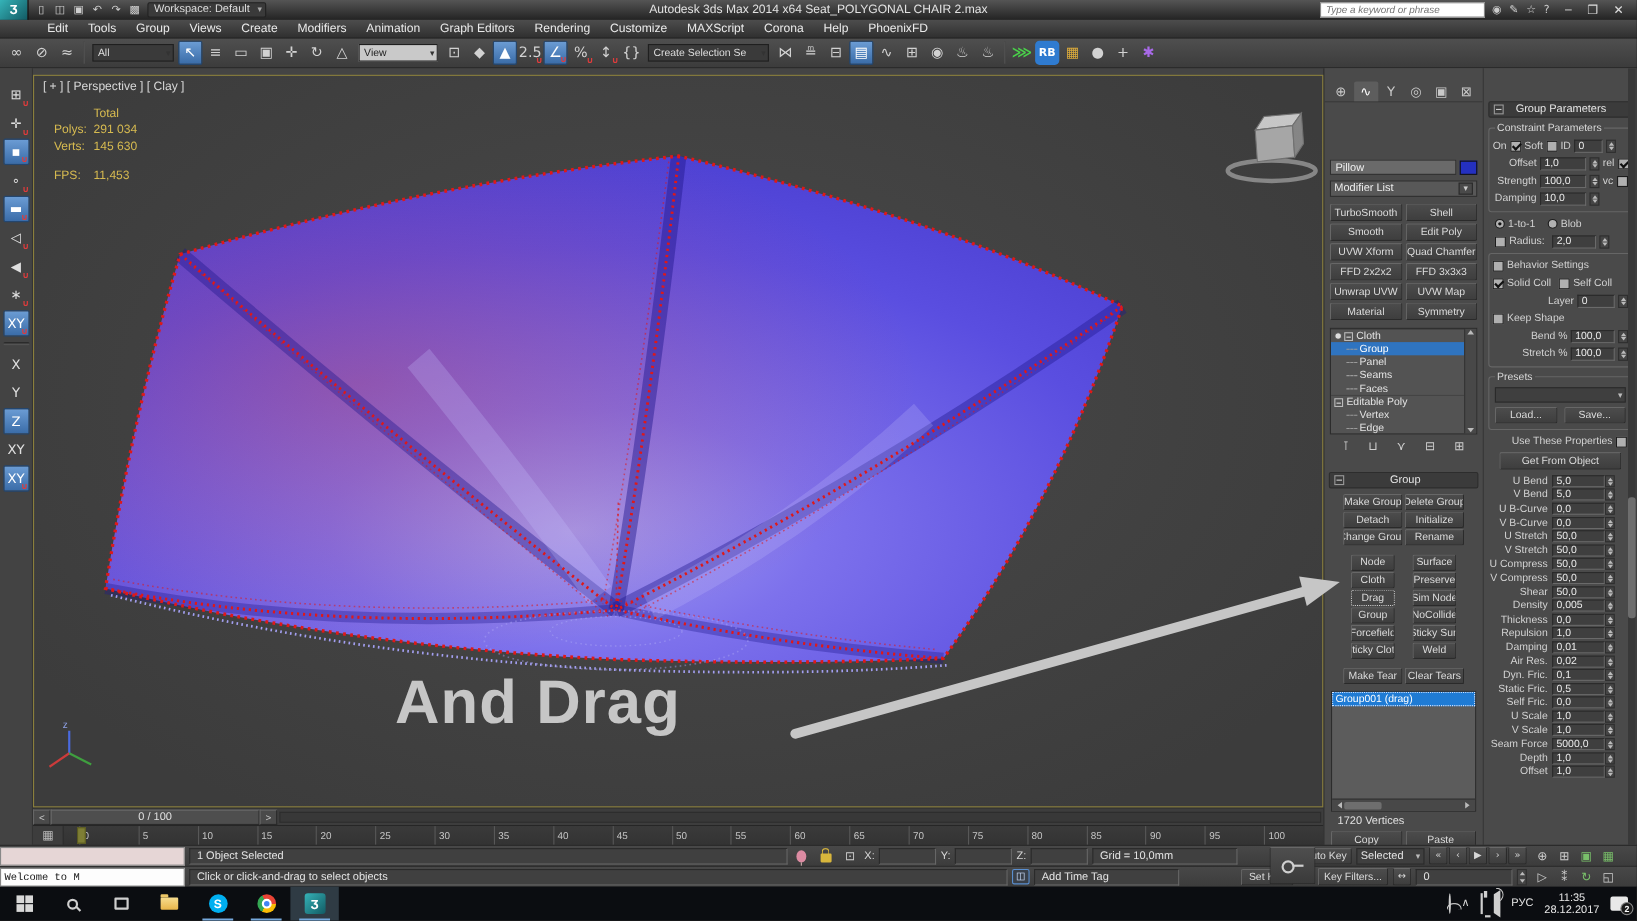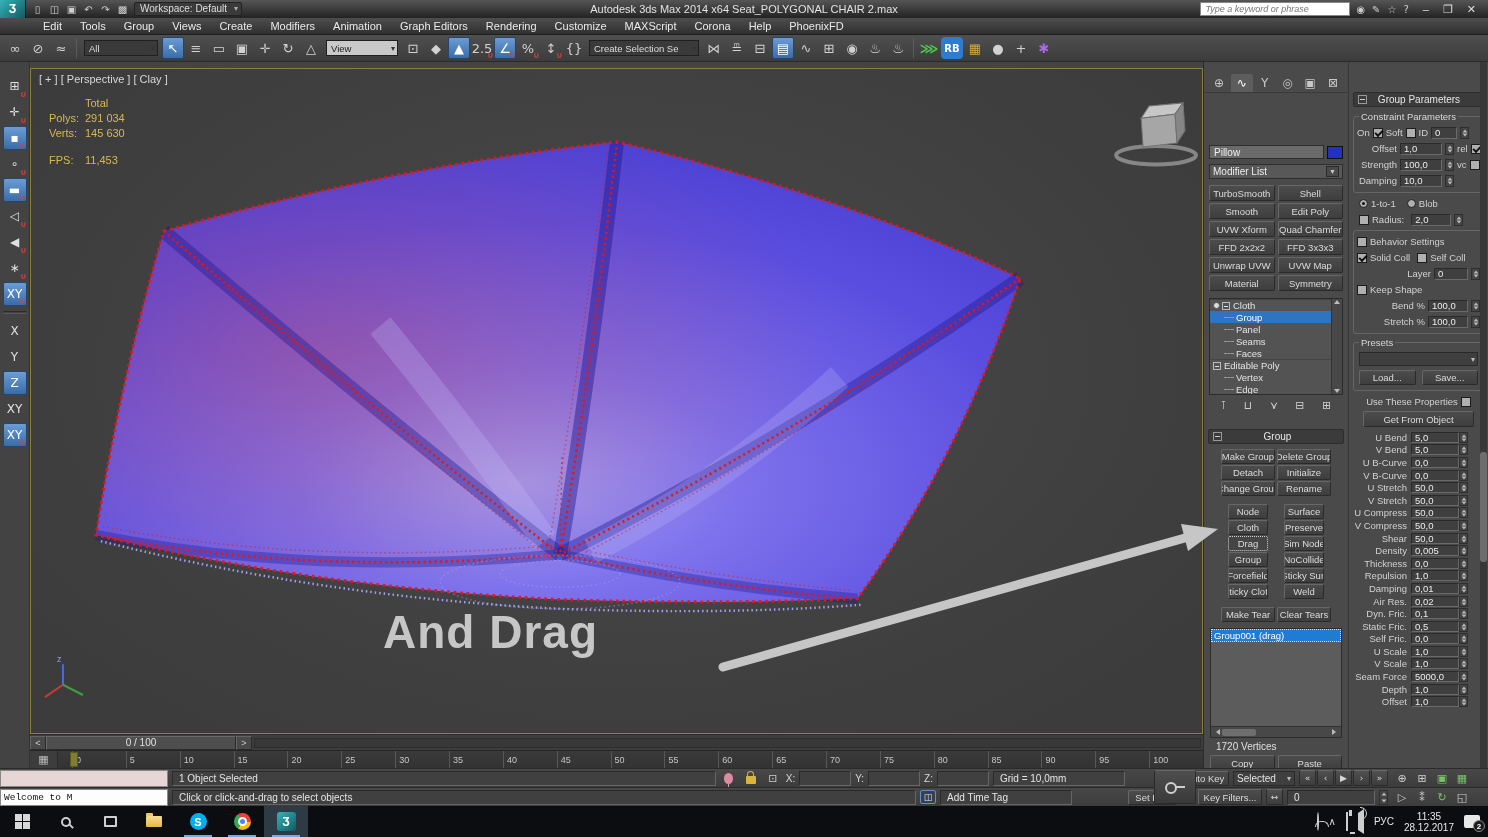--- a/index.html
+++ b/index.html
@@ -50,21 +50,21 @@
 .lefttools{width:30px;background:#434343;border-right:1px solid #333;padding-top:12px;display:flex;flex-direction:column;align-items:center;gap:2px;}
 .lic{width:24px;height:24px;display:flex;align-items:center;justify-content:center;font-family:"DejaVu Sans",sans-serif;font-size:12px;color:#e0e0e0;position:relative;border-radius:2px;}
 .lic.active{background:linear-gradient(#6b9cd4,#3a6ca8);border:1px solid #24466e;color:#fff;}
 .lic.sep{height:3px;width:24px;border-top:1px solid #2a2a2a;border-bottom:1px solid #585858;margin:3px 0;}
 .center{flex:1;display:flex;flex-direction:column;min-width:0;}
 .viewport{flex:1;position:relative;margin-top:6px;border:1px solid #8a7f3c;background:radial-gradient(ellipse at 50% 45%,#4a4a4a,#3c3c3c 85%);overflow:hidden;}
 .vplabel{position:absolute;top:4px;left:8px;font-size:11px;color:#d8d8d8;z-index:3;}
 .vpstats{position:absolute;top:26px;left:16px;font-size:11px;color:#d6ba50;z-index:3;line-height:13px;}
 .vpstats table td{padding:0 4px 0 0;}
 .vpstats .vhead{padding-left:0;}
-.annotation{position:absolute;left:352px;top:536px;font-size:46px;font-weight:bold;color:#c6c6c6;letter-spacing:1px;z-index:3;font-family:"Liberation Sans",sans-serif;}
+.annotation{position:absolute;left:328px;top:536px;font-size:56px;font-weight:bold;color:#c6c6c6;letter-spacing:1px;z-index:3;font-family:"Liberation Sans",sans-serif;}
 .vpsvg{position:absolute;inset:0;width:100%;height:100%;}
 
 
 .timeslider{height:16px;background:#3d3d3d;display:flex;align-items:center;border-top:1px solid #2e2e2e;}
 .tsbtn{width:16px;height:14px;background:#4a4a4a;border:1px solid #2a2a2a;border-top-color:#666;border-left-color:#666;font-size:9px;display:flex;align-items:center;justify-content:center;color:#ccc;}
 .tsval{width:190px;height:14px;background:#4e4e4e;border:1px solid #2a2a2a;border-top-color:#6a6a6a;border-left-color:#6a6a6a;font-size:10px;display:flex;align-items:center;justify-content:center;color:#e0e0e0;}
 .tstrack{flex:1;height:10px;margin:0 2px;background:#383838;border:1px solid #2d2d2d;}
 .rulerrow{height:18px;background:#353535;display:flex;align-items:stretch;border-top:1px solid #262626;}
 .rulericon{width:28px;display:flex;align-items:center;justify-content:center;font-family:"DejaVu Sans",sans-serif;font-size:11px;color:#bbb;background:#3d3d3d;border-right:1px solid #2a2a2a;}
 .ticks{flex:1;display:flex;position:relative;padding-left:14px;background:linear-gradient(#3a3a3a,#333);}
@@ -798,21 +798,21 @@
         <legend>Presets</legend>
         <div class="presets-dd">
             <span></span>
           </div>
         <div class="loadsave">
           <span class="btn">Load...</span>
           <span class="btn">Save...</span>
         </div>
       </fieldset>
 
-      <div class="frow" style="padding:0 9px;justify-content:center;">
+      <div class="frow" style="padding:0 9px;justify-content:flex-end;">
         <span class="lab">Use These Properties</span>
           <i class="cb"></i>
       </div>
       <div class="btn gfobtn">Get From Object</div>
 
       <div>
 
           <div class="prow">
             <span class="plabel">U Bend</span>
             <span class="pfield">5,0</span>

